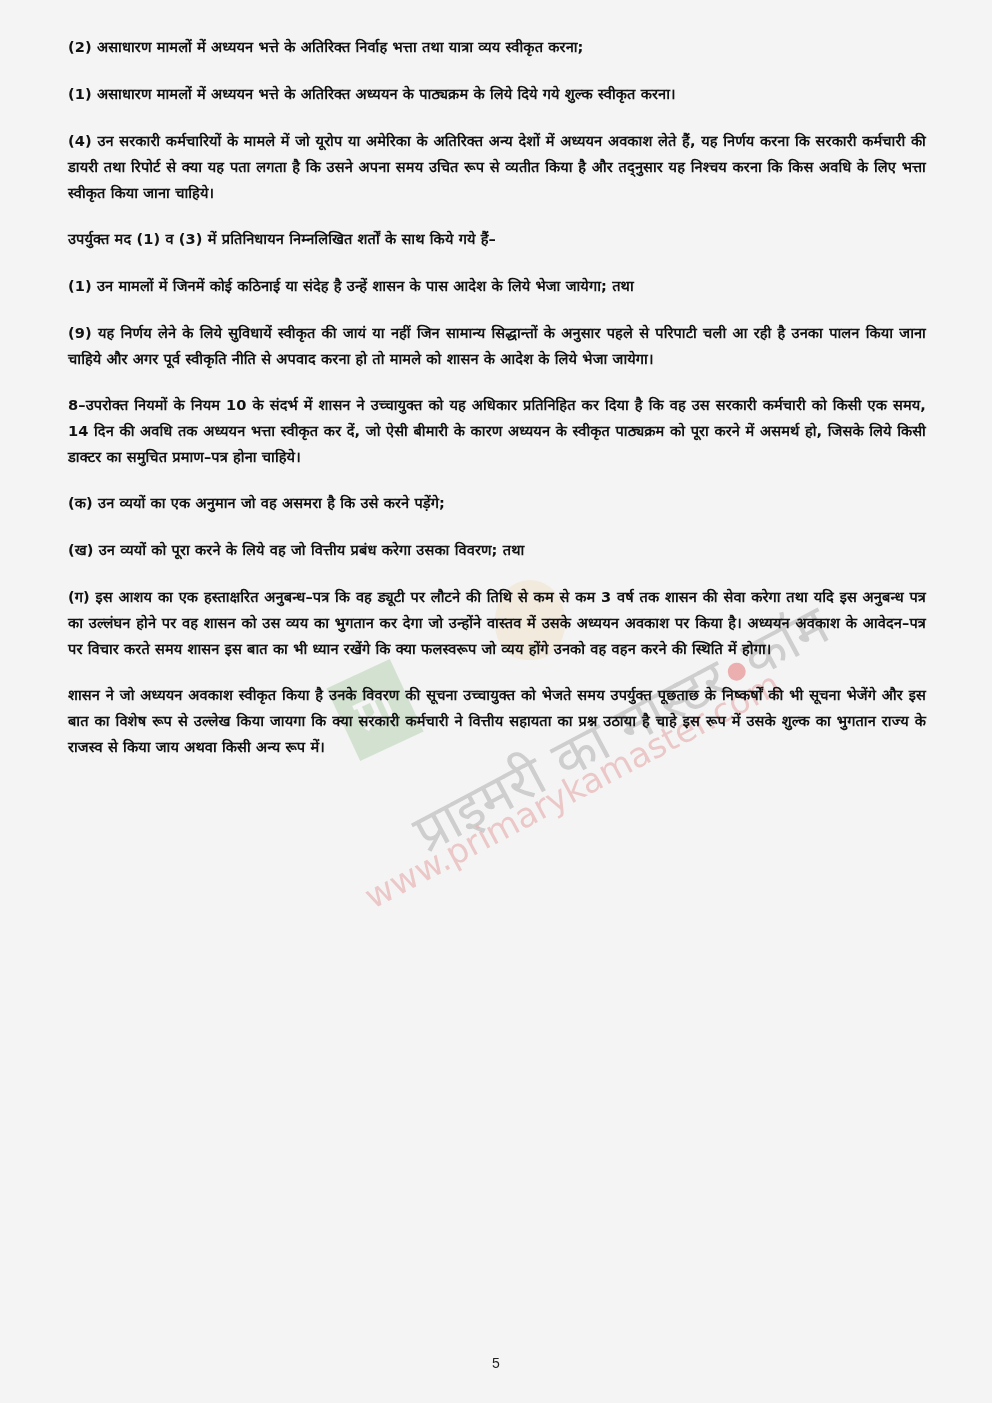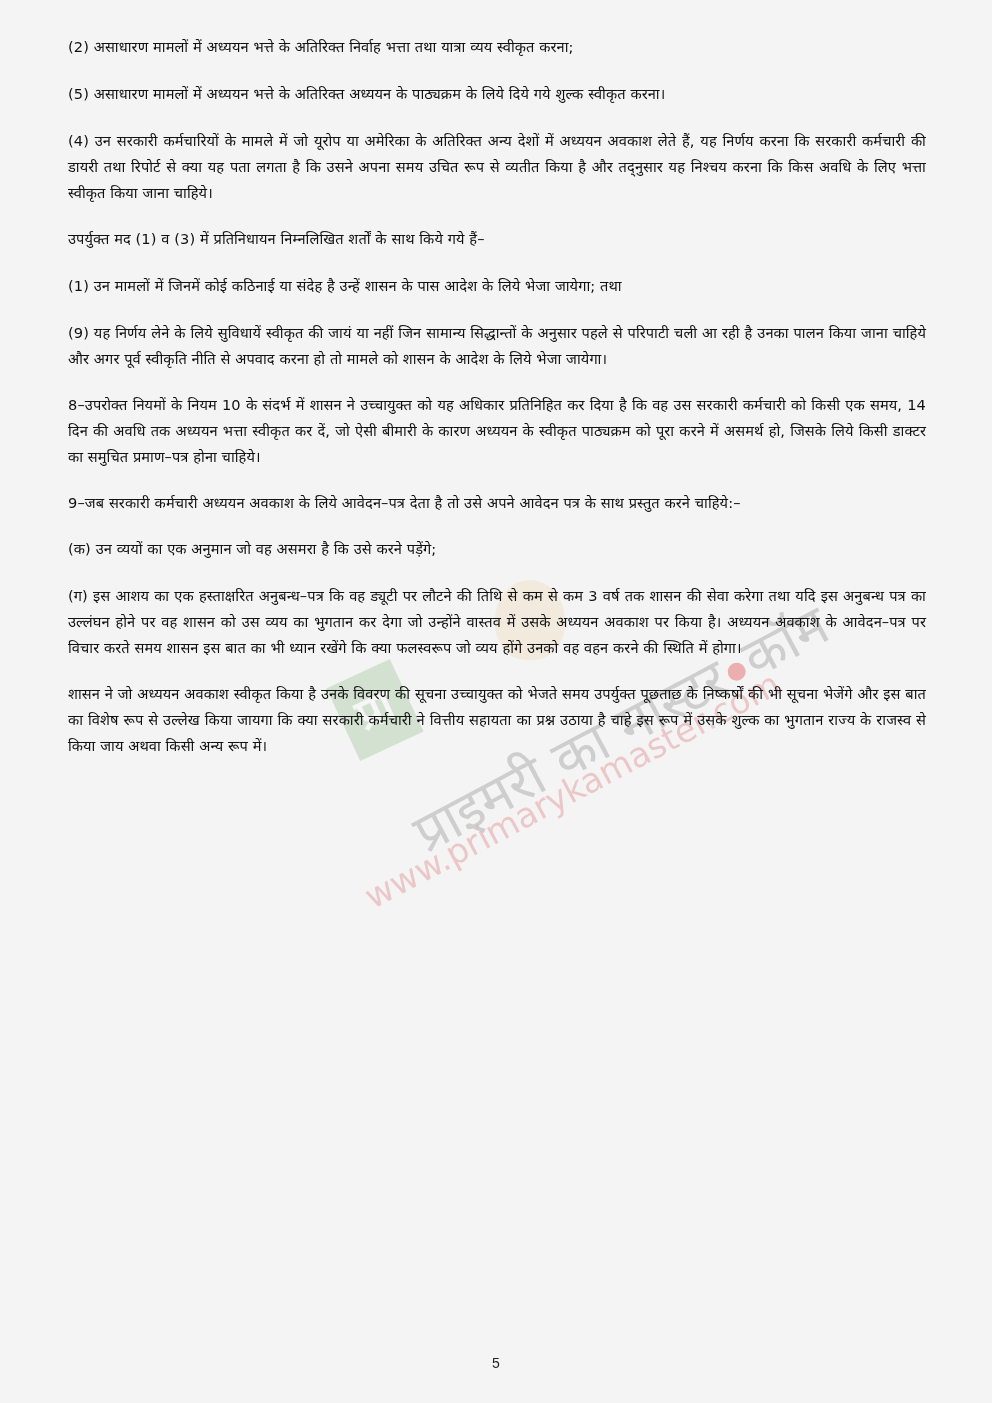--- a/index.html
+++ b/index.html
@@ -17,21 +17,21 @@
     }
     .page {
       position: absolute;
       left: 68px;
       top: 34px;
       width: 858px;
     }
     .para {
       font-size: 14.6px;
       line-height: 26px;
-      font-weight: normal;
+      font-weight: bold;
       text-align: justify;
       margin: 0 0 20px 0;
       letter-spacing: 0.1px;
       position: relative;
       z-index: 2;
     }
     .para.single { margin-bottom: 21px; }
     .page-number {
       position: absolute;
       left: 0;
@@ -116,25 +116,25 @@
   <div class="wm-face"></div>
   <div class="wm-board">प्रा</div>
   <div class="wm-text-hi">
     <span>प्राइमरी का मास्टर</span><span class="wm-dot"></span><span>कॉम</span>
   </div>
   <div class="wm-text-url">www.primarykamaster.com</div>
 </div>
 
 <div class="page">
   <p class="para single">(2) असाधारण मामलों में अध्ययन भत्ते के अतिरिक्त निर्वाह भत्ता तथा यात्रा व्यय स्वीकृत करना;</p>
-  <p class="para single">(5) असाधारण मामलों में अध्ययन भत्ते के अतिरिक्त अध्ययन के पाठ्यक्रम के लिये दिये गये शुल्क स्वीकृत करना।</p>
+  <p class="para single">(1) असाधारण मामलों में अध्ययन भत्ते के अतिरिक्त अध्ययन के पाठ्यक्रम के लिये दिये गये शुल्क स्वीकृत करना।</p>
   <p class="para">(4) उन सरकारी कर्मचारियों के मामले में जो यूरोप या अमेरिका के अतिरिक्त अन्य देशों में अध्ययन अवकाश लेते हैं, यह निर्णय करना कि सरकारी कर्मचारी की डायरी तथा रिपोर्ट से क्या यह पता लगता है कि उसने अपना समय उचित रूप से व्यतीत किया है और तद्नुसार यह निश्चय करना कि किस अवधि के लिए भत्ता स्वीकृत किया जाना चाहिये।</p>
   <p class="para single">उपर्युक्त मद (1) व (3) में प्रतिनिधायन निम्नलिखित शर्तों के साथ किये गये हैं–</p>
   <p class="para single">(1) उन मामलों में जिनमें कोई कठिनाई या संदेह है उन्हें शासन के पास आदेश के लिये भेजा जायेगा; तथा</p>
   <p class="para">(9) यह निर्णय लेने के लिये सुविधायें स्वीकृत की जायं या नहीं जिन सामान्य सिद्धान्तों के अनुसार पहले से परिपाटी चली आ रही है उनका पालन किया जाना चाहिये और अगर पूर्व स्वीकृति नीति से अपवाद करना हो तो मामले को शासन के आदेश के लिये भेजा जायेगा।</p>
   <p class="para">8–उपरोक्त नियमों के नियम 10 के संदर्भ में शासन ने उच्चायुक्त को यह अधिकार प्रतिनिहित कर दिया है कि वह उस सरकारी कर्मचारी को किसी एक समय, 14 दिन की अवधि तक अध्ययन भत्ता स्वीकृत कर दें, जो ऐसी बीमारी के कारण अध्ययन के स्वीकृत पाठ्यक्रम को पूरा करने में असमर्थ हो, जिसके लिये किसी डाक्टर का समुचित प्रमाण–पत्र होना चाहिये।</p>
-  <p class="para">9–जब सरकारी कर्मचारी अध्ययन अवकाश के लिये आवेदन–पत्र देता है तो उसे अपने आवेदन पत्र के साथ प्रस्तुत करने चाहिये:–</p>
   <p class="para single">(क) उन व्ययों का एक अनुमान जो वह असमरा है कि उसे करने पड़ेंगे;</p>
+  <p class="para single">(ख) उन व्ययों को पूरा करने के लिये वह जो वित्तीय प्रबंध करेगा उसका विवरण; तथा</p>
   <p class="para">(ग) इस आशय का एक हस्ताक्षरित अनुबन्ध–पत्र कि वह ड्यूटी पर लौटने की तिथि से कम से कम 3 वर्ष तक शासन की सेवा करेगा तथा यदि इस अनुबन्ध पत्र का उल्लंघन होने पर वह शासन को उस व्यय का भुगतान कर देगा जो उन्होंने वास्तव में उसके अध्ययन अवकाश पर किया है। अध्ययन अवकाश के आवेदन–पत्र पर विचार करते समय शासन इस बात का भी ध्यान रखेंगे कि क्या फलस्वरूप जो व्यय होंगे उनको वह वहन करने की स्थिति में होगा।</p>
   <p class="para">शासन ने जो अध्ययन अवकाश स्वीकृत किया है उनके विवरण की सूचना उच्चायुक्त को भेजते समय उपर्युक्त पूछताछ के निष्कर्षों की भी सूचना भेजेंगे और इस बात का विशेष रूप से उल्लेख किया जायगा कि क्या सरकारी कर्मचारी ने वित्तीय सहायता का प्रश्न उठाया है चाहे इस रूप में उसके शुल्क का भुगतान राज्य के राजस्व से किया जाय अथवा किसी अन्य रूप में।</p>
 </div>
 
 <div class="page-number">5</div>
 
 </body></html>

